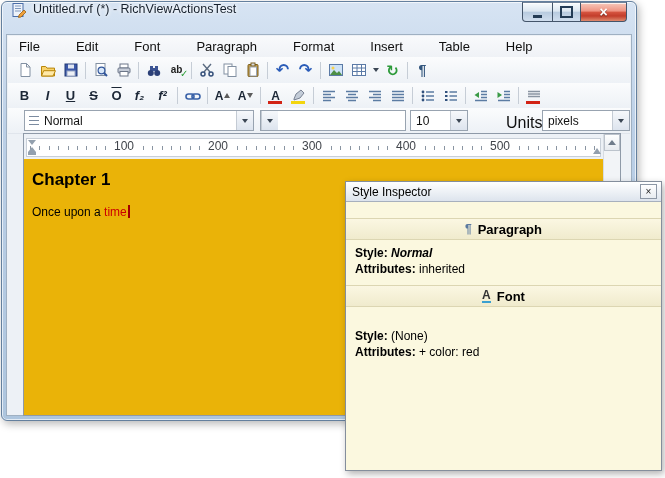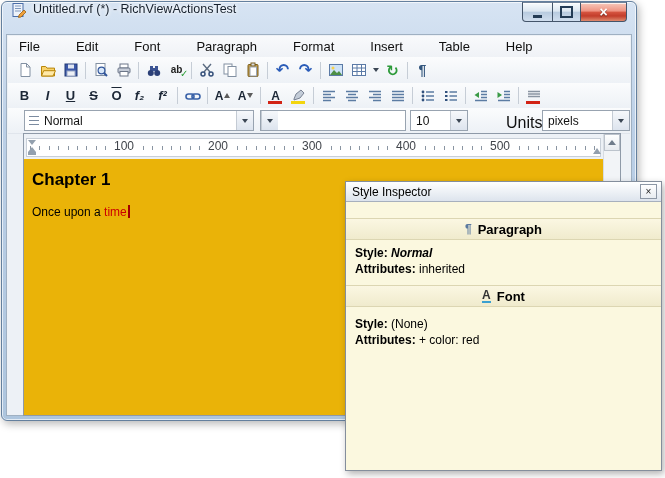--- a/index.html
+++ b/index.html
@@ -481,21 +481,21 @@
       </div>
       <div class="irow">
         <span class="lbl">Attributes:</span>
         <span>inherited</span>
       </div>
 
       <div class="sect-h next">
         <span class="sect-icon font-ic">A</span>
         <span>Font</span>
       </div>
-      <div class="irow" style="margin-top:8px;">
+      <div class="irow" style="margin-top:20px;">
         <span class="lbl">Style:</span>
         <span>(None)</span>
       </div>
       <div class="irow">
         <span class="lbl">Attributes:</span>
         <span>+ color: red</span>
       </div>
 
     </div>
   </div>

